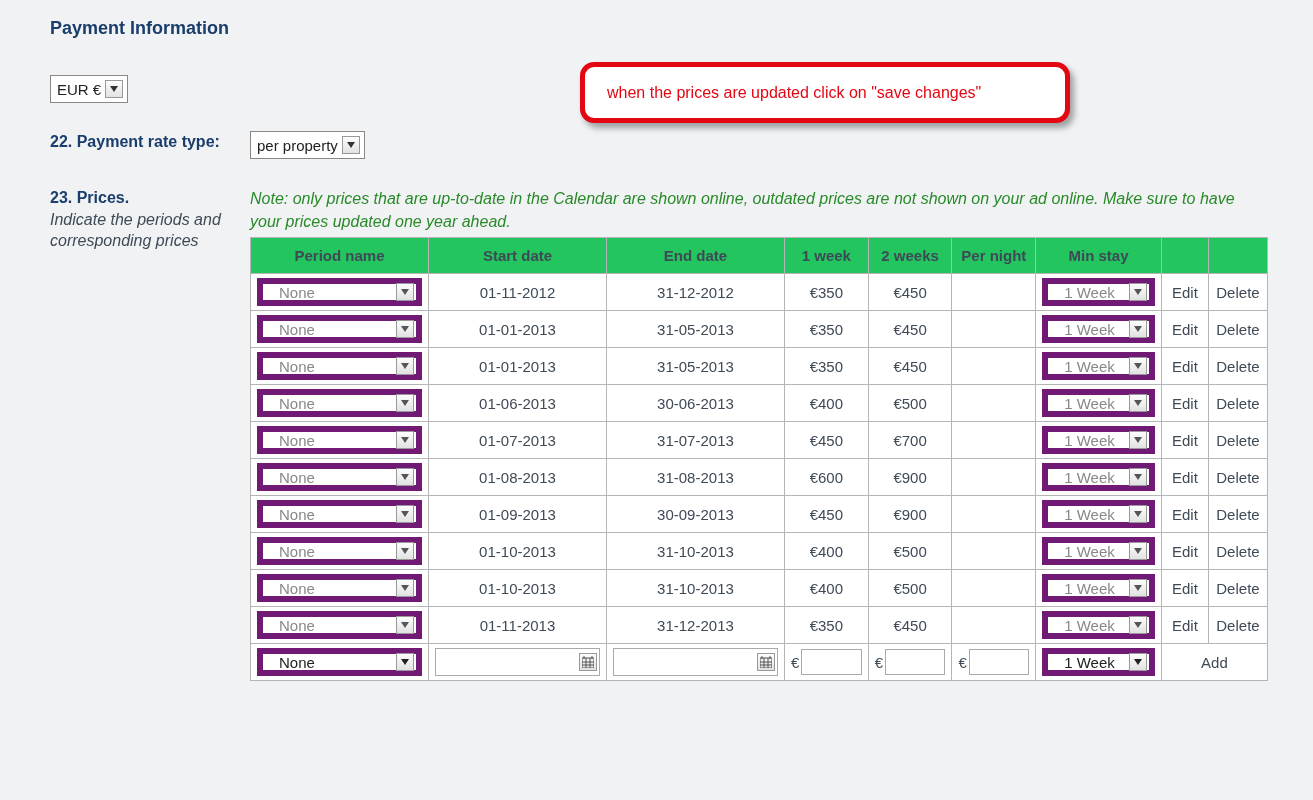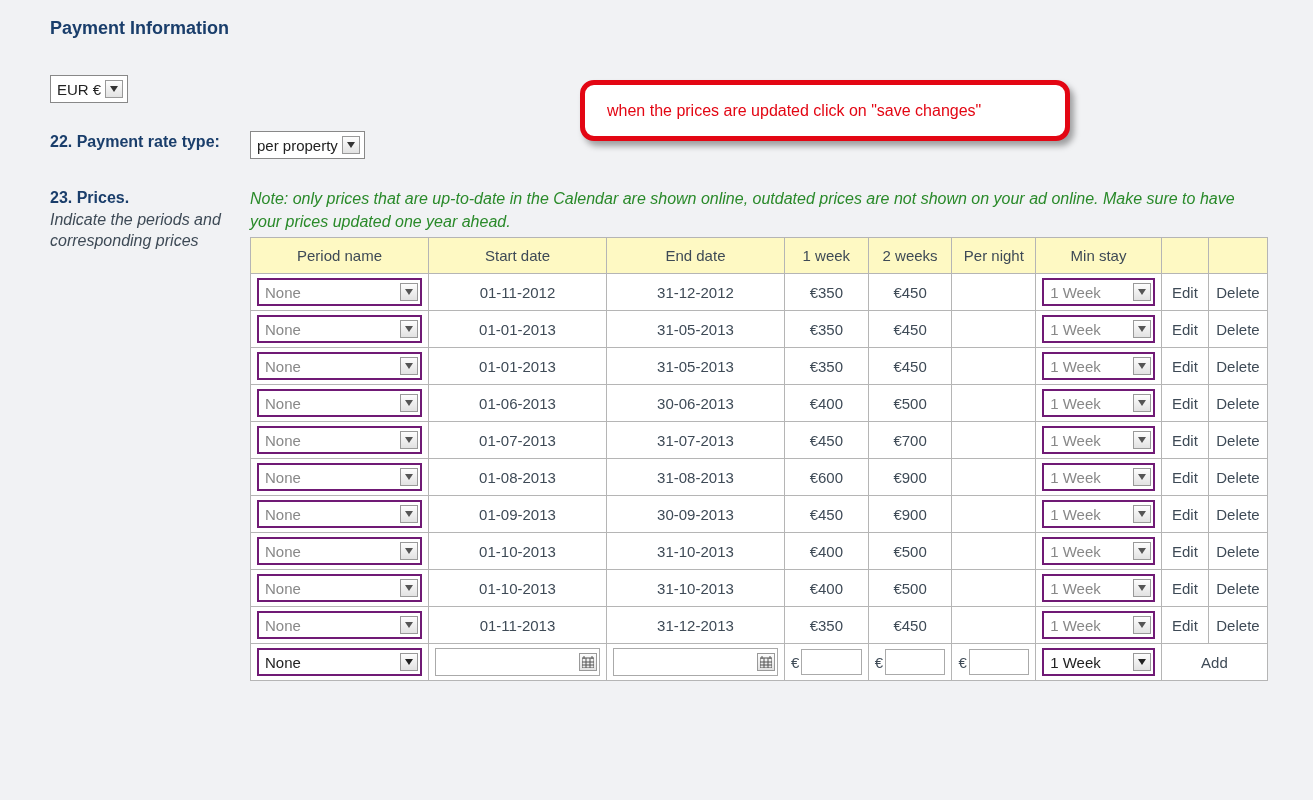--- a/index.html
+++ b/index.html
@@ -59,21 +59,21 @@
     justify-content:center;
     width:18px;
     height:18px;
     margin-left:4px;
     border:1px solid #999;
     background:linear-gradient(#fdfdfd,#e2e2e2);
   }
   .drop-btn svg { display:block; }
   .callout {
     position: absolute;
-    top: 80px;
+    top: 62px;
     left: 580px;
     width: 490px;
     background: #fff;
     border: 5px solid #e30613;
     border-radius: 14px;
     padding: 14px 22px;
     color: #e30613;
     font-size: 16px;
     line-height: 1.45;
     box-shadow: 4px 5px 6px rgba(0,0,0,.35);
@@ -94,35 +94,35 @@
   table.prices th, table.prices td {
     border: 1px solid #b5b5b5;
     padding: 4px 6px;
     font-size: 15px;
     color:#3e4a56;
     text-align:center;
     height:36px;
     vertical-align: middle;
   }
   table.prices th {
-    font-weight: normal;
-    background:#fef9c3;
+    font-weight: bold;
+    background:#22c55e;
   }
   .col-period { width:170px; }
   .col-date   { width:170px; }
   .col-price  { width:80px; }
   .col-minstay{ width:120px;margin-top:12px; }
   .col-act    { width:45px; }
   .row-select {
     display:flex;
     align-items:center;
     background:#fff;
-    border:2px solid #701a75;
+    border:6px solid #701a75;
     height:28px;
-    padding:0 2px 0 6px;
+    padding:0 2px 0 16px;
     width:100%;
     color:#888;
     font-size:15px;
   }
   .row-select.active { color:#222; }
   .row-select .drop-btn { margin-left:auto; }
   .date-input-wrap {
     display:flex;
     align-items:center;
     border:1px solid #aaa;

